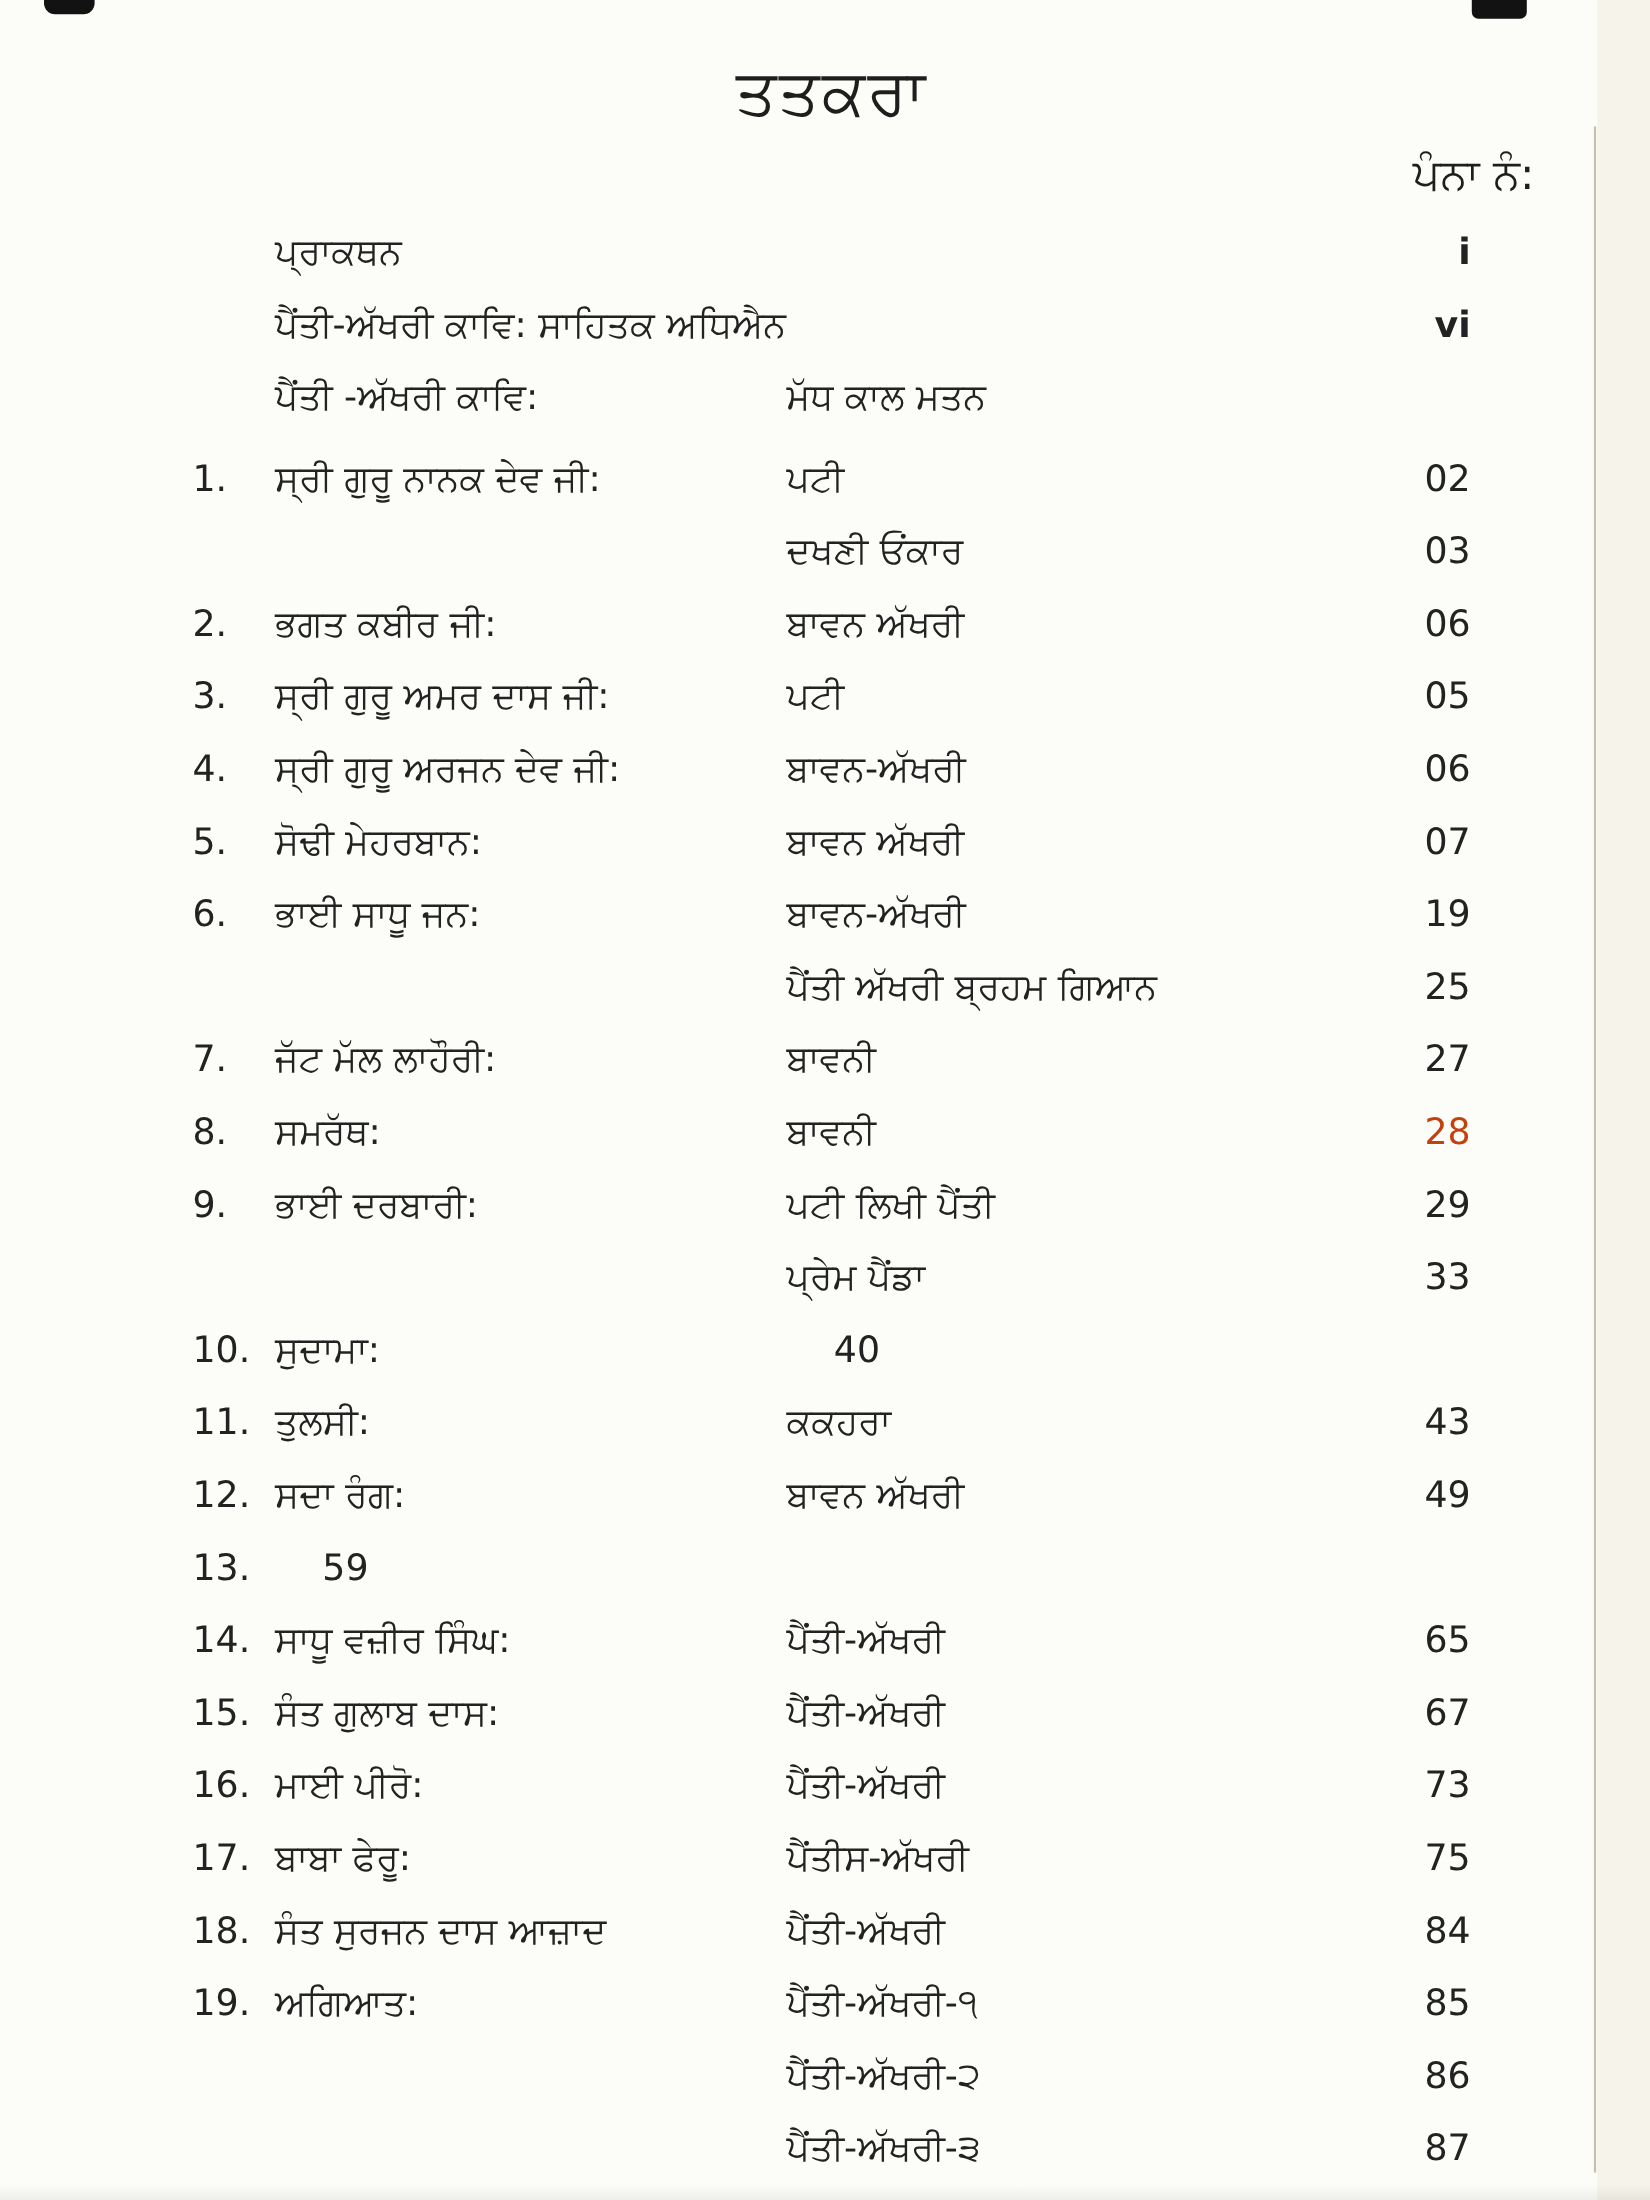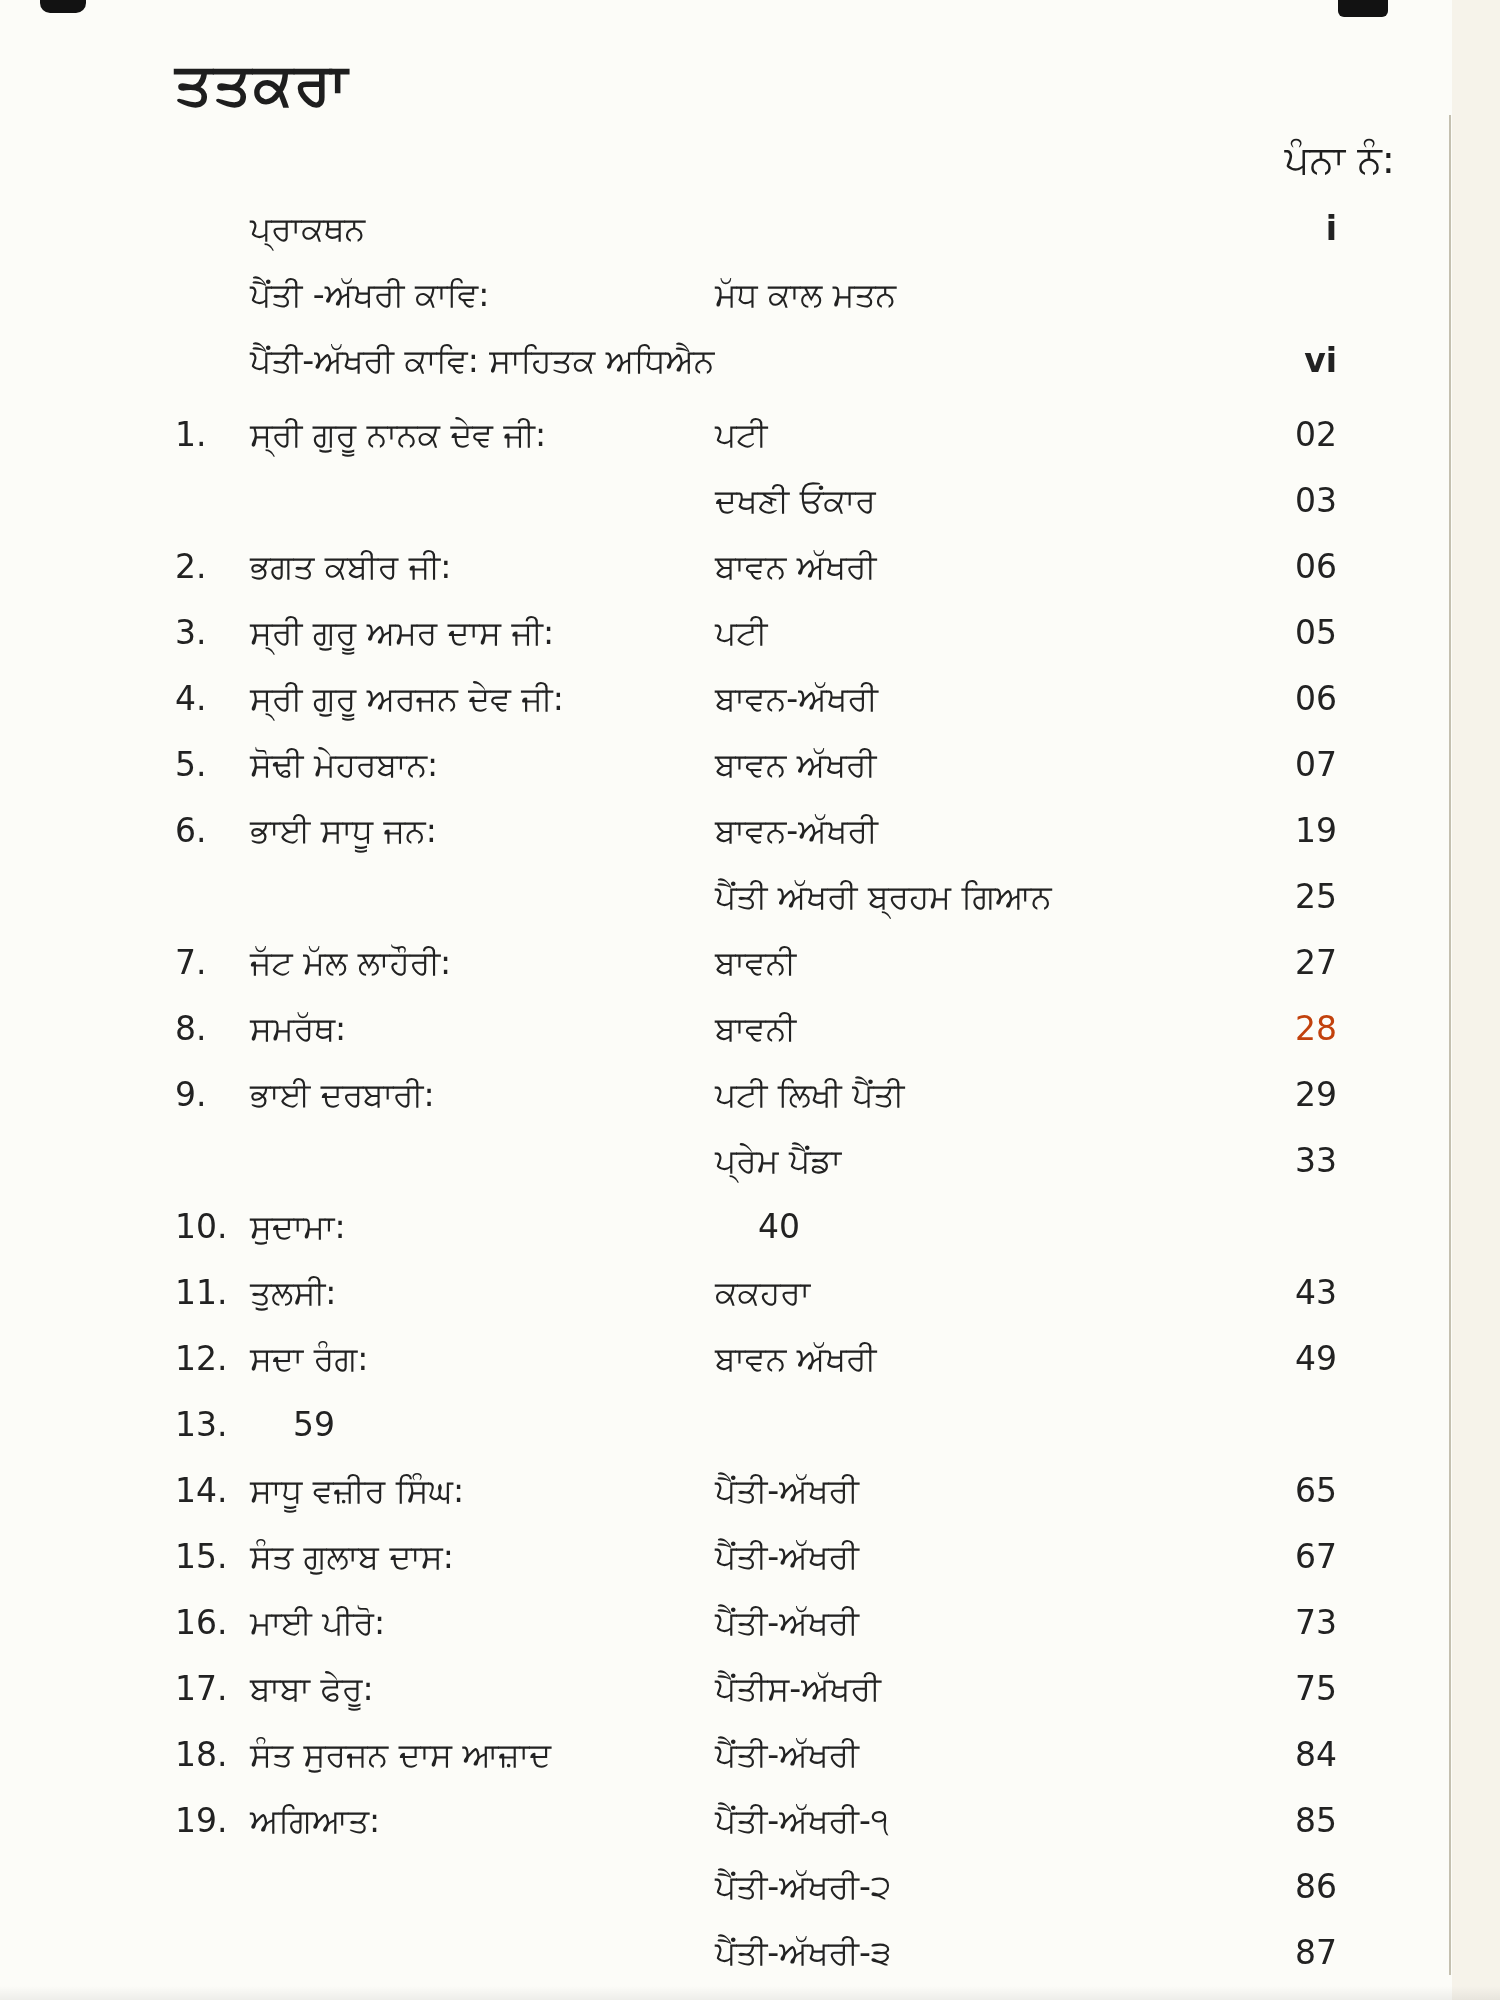--- a/index.html
+++ b/index.html
@@ -46,22 +46,23 @@
   }
 
   .content {
     position: absolute;
     top: 0; left: 175px;
     width: 1162px;
   }
 
   .doc-title {
     margin-top: 44px;
+    text-align: center;
     font-size: 58px;
-    font-weight: 700;
+    font-weight: 400;
     letter-spacing: 2px;
     line-height: 80px;
     color: #1e1e1e;
   }
 
   .page-no-header {
     margin-top: 14px;
     margin-right: -58px;
     text-align: right;
     font-size: 39px;
@@ -112,29 +113,29 @@
     <div class="page-no-header">ਪੰਨਾ ਨੰ:</div>
 
     <div class="front-matter">
   <div class="row front-row">
     <span class="f-label">ਪ੍ਰਾਕਥਨ</span>
     <span class="f-label2"></span>
     <span class="f-page">i</span>
   </div>
 
   <div class="row front-row">
+    <span class="f-label">ਪੈਂਤੀ-ਅੱਖਰੀ ਕਾਵਿ: ਸਾਹਿਤਕ ਅਧਿਐਨ</span>
+    <span class="f-label2"></span>
+    <span class="f-page">vi</span>
+  </div>
+
+  <div class="row front-row">
     <span class="f-label">ਪੈਂਤੀ -ਅੱਖਰੀ ਕਾਵਿ:</span>
     <span class="f-label2">ਮੱਧ ਕਾਲ ਮਤਨ</span>
     <span class="f-page"></span>
-  </div>
-
-  <div class="row front-row">
-    <span class="f-label">ਪੈਂਤੀ-ਅੱਖਰੀ ਕਾਵਿ: ਸਾਹਿਤਕ ਅਧਿਐਨ</span>
-    <span class="f-label2"></span>
-    <span class="f-page">vi</span>
   </div>
 </div>
 
     <div class="entries">
   <div class="row entry-row">
     <span class="c-num">1.</span>
     <span class="c-author">ਸ੍ਰੀ ਗੁਰੂ ਨਾਨਕ ਦੇਵ ਜੀ:</span>
     <span class="c-work">ਪਟੀ</span>
     <span class="c-page">02</span>
   </div>

